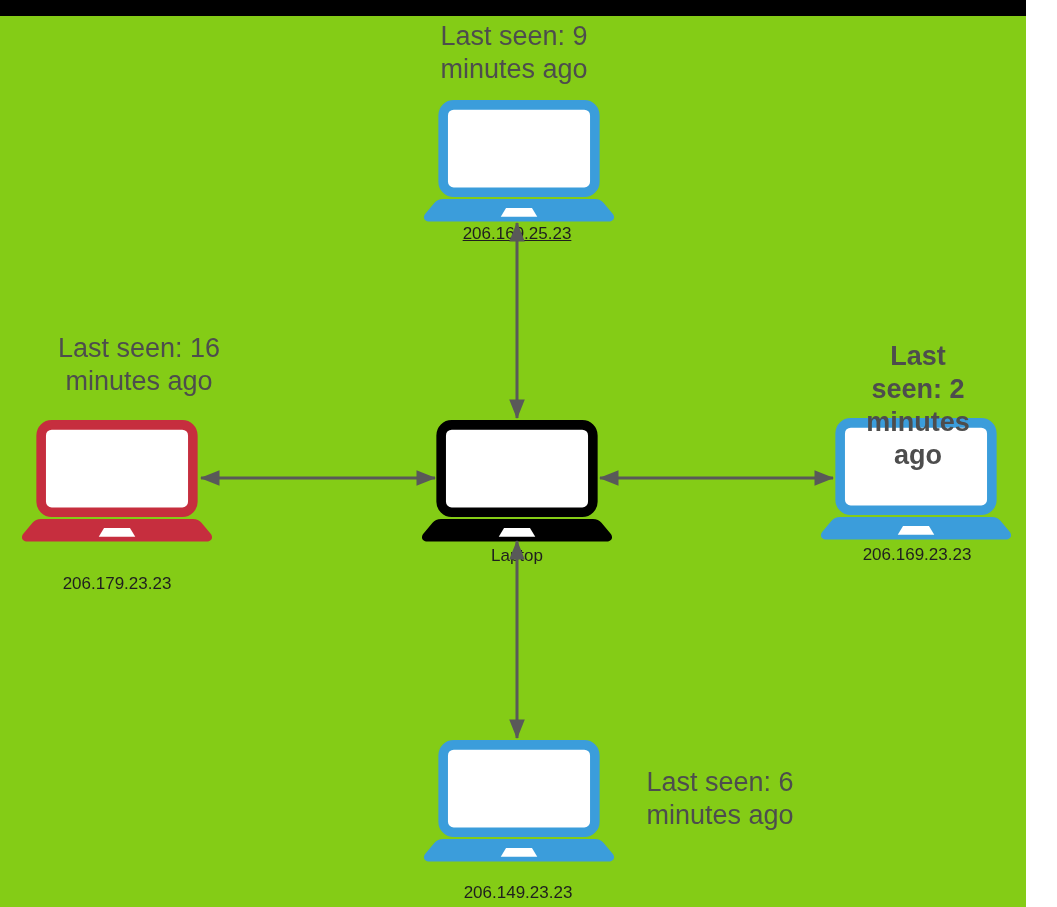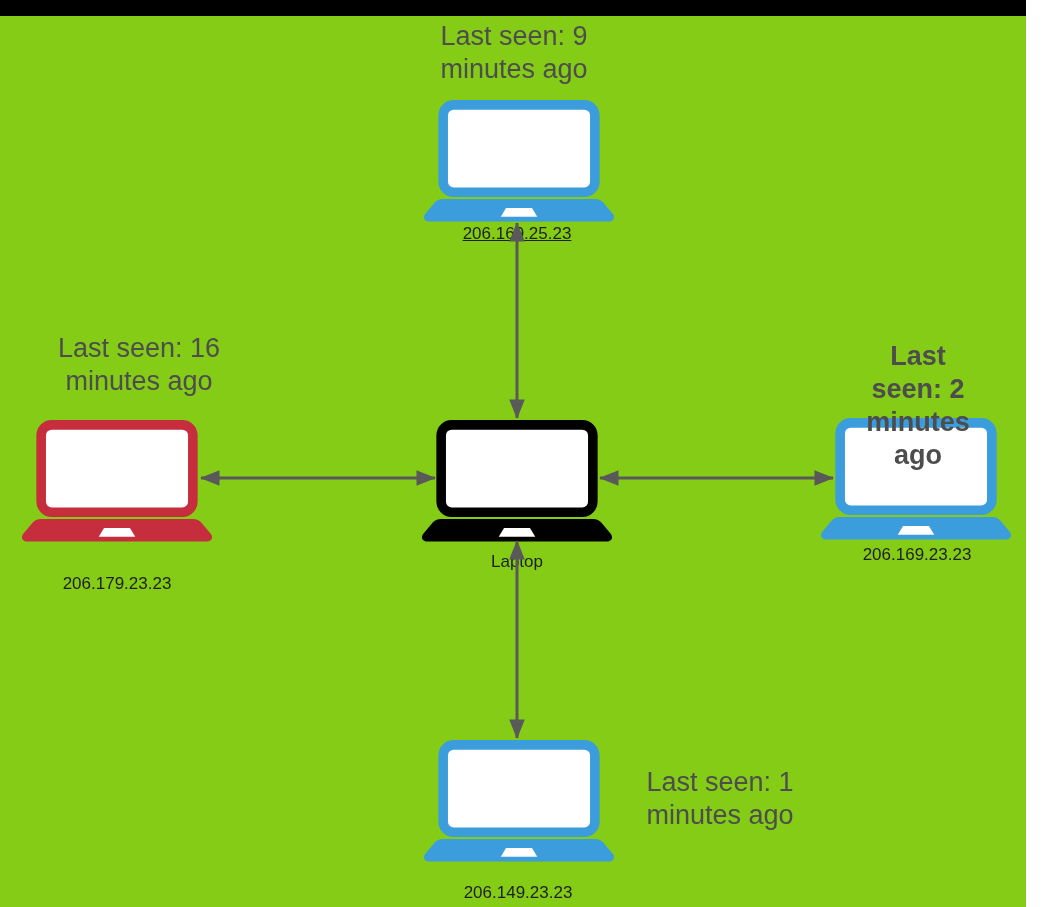--- a/index.html
+++ b/index.html
@@ -133,22 +133,22 @@
       <path d="M81 121.5 L86.5 112.5 H113.5 L119 121.5 Z" fill="#ffffff"></path>
     </svg>
   </div>
 
   <div class="label label-top" style="color: rgb(77, 77, 77);">Last seen: 9
 minutes ago</div>
   <div class="label label-left" style="color: rgb(77, 77, 77);">Last seen: 16
 minutes ago</div>
   <div class="label label-right" style="color: rgb(77, 77, 77);">Last seen: 2
 minutes ago</div>
-  <div class="label label-bottom" style="color: rgb(77, 77, 77);">Last seen: 1
+  <div class="label label-bottom" style="color: rgb(77, 77, 77);">Last seen: 6
 minutes ago</div>
 
   <div class="caption caption-top" style="color: rgb(31, 31, 31);">206.169.25.23</div>
   <div class="caption caption-left" style="color: rgb(31, 31, 31);">206.179.23.23</div>
-  <div class="caption caption-center" style="color: rgb(31, 31, 31); margin-top: 6px;">Laptop</div>
+  <div class="caption caption-center" style="color: rgb(31, 31, 31);">Laptop</div>
   <div class="caption caption-right" style="color: rgb(31, 31, 31);">206.169.23.23</div>
   <div class="caption caption-bottom" style="color: rgb(31, 31, 31);">206.149.23.23</div>
 
 </div>
 
 </body></html>

